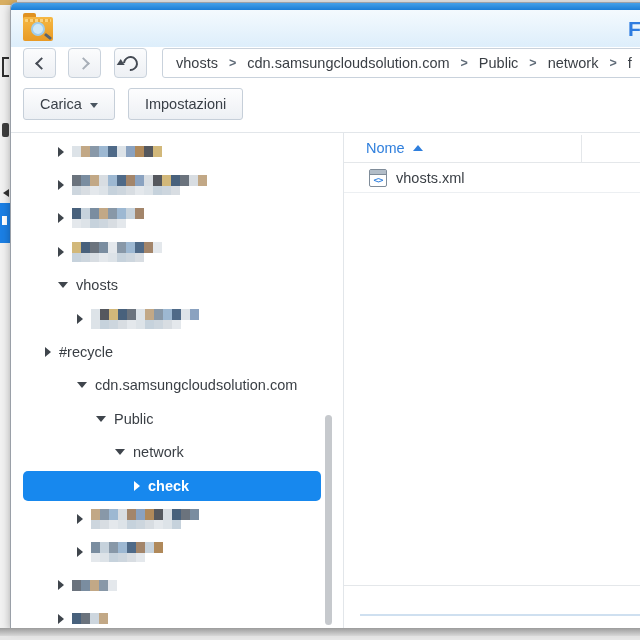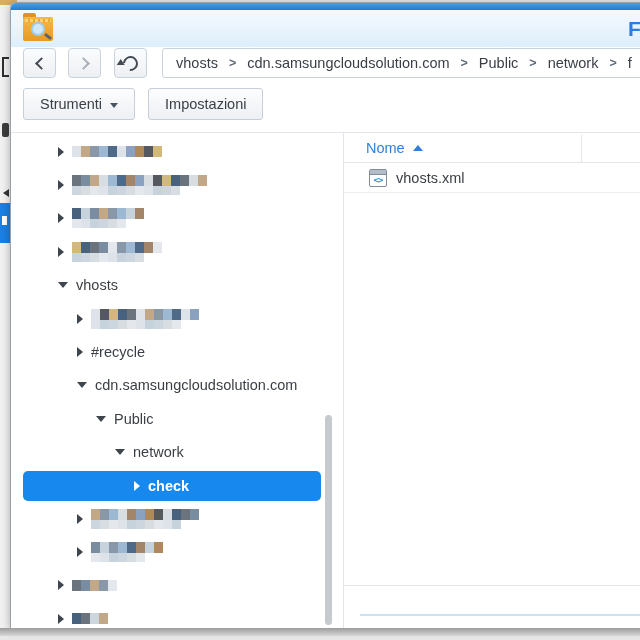--- a/index.html
+++ b/index.html
@@ -153,21 +153,21 @@
         <span>Public</span>
         <span class="crumb-sep">&gt;</span>
         <span>network</span>
         <span class="crumb-sep">&gt;</span>
         <span>f</span>
       </div>
   </div>
 
   <div class="toolbar" id="toolbar">
       <div class="tbtn">
-        <span>Strumenti</span>
+        <span>Carica</span>
         <span class="caret-down"></span>
       </div>
       <div class="tbtn">
         <span>Impostazioni</span>
       </div>
     </div>
 
   <div class="content">
     <div class="tree" id="tree">
 
@@ -302,21 +302,21 @@
               <span class="mq" style="background: rgb(216, 221, 226);"></span>
               <span class="mq" style="background: rgb(228, 232, 236);"></span>
               <span class="mq" style="background: rgb(221, 227, 232);"></span>
               <span class="mq" style="background: rgb(198, 210, 220);"></span>
               <span class="mq" style="background: rgb(205, 214, 222);"></span>
               <span class="mq" style="background: rgb(216, 221, 226);"></span>
               <span class="mq" style="background: rgb(228, 232, 236);"></span>
             </span>
           </span>
         </div>
-        <div class="trow" style="padding-left: 66px;">
+        <div class="trow" style="padding-left: 34px;">
           <span class="tri collapsed"></span>
           <span>#recycle</span>
         </div>
         <div class="trow" style="padding-left: 66px;">
           <span class="tri expanded"></span>
           <span>cdn.samsungcloudsolution.com</span>
         </div>
         <div class="trow" style="padding-left: 85px;">
           <span class="tri expanded"></span>
           <span>Public</span>

